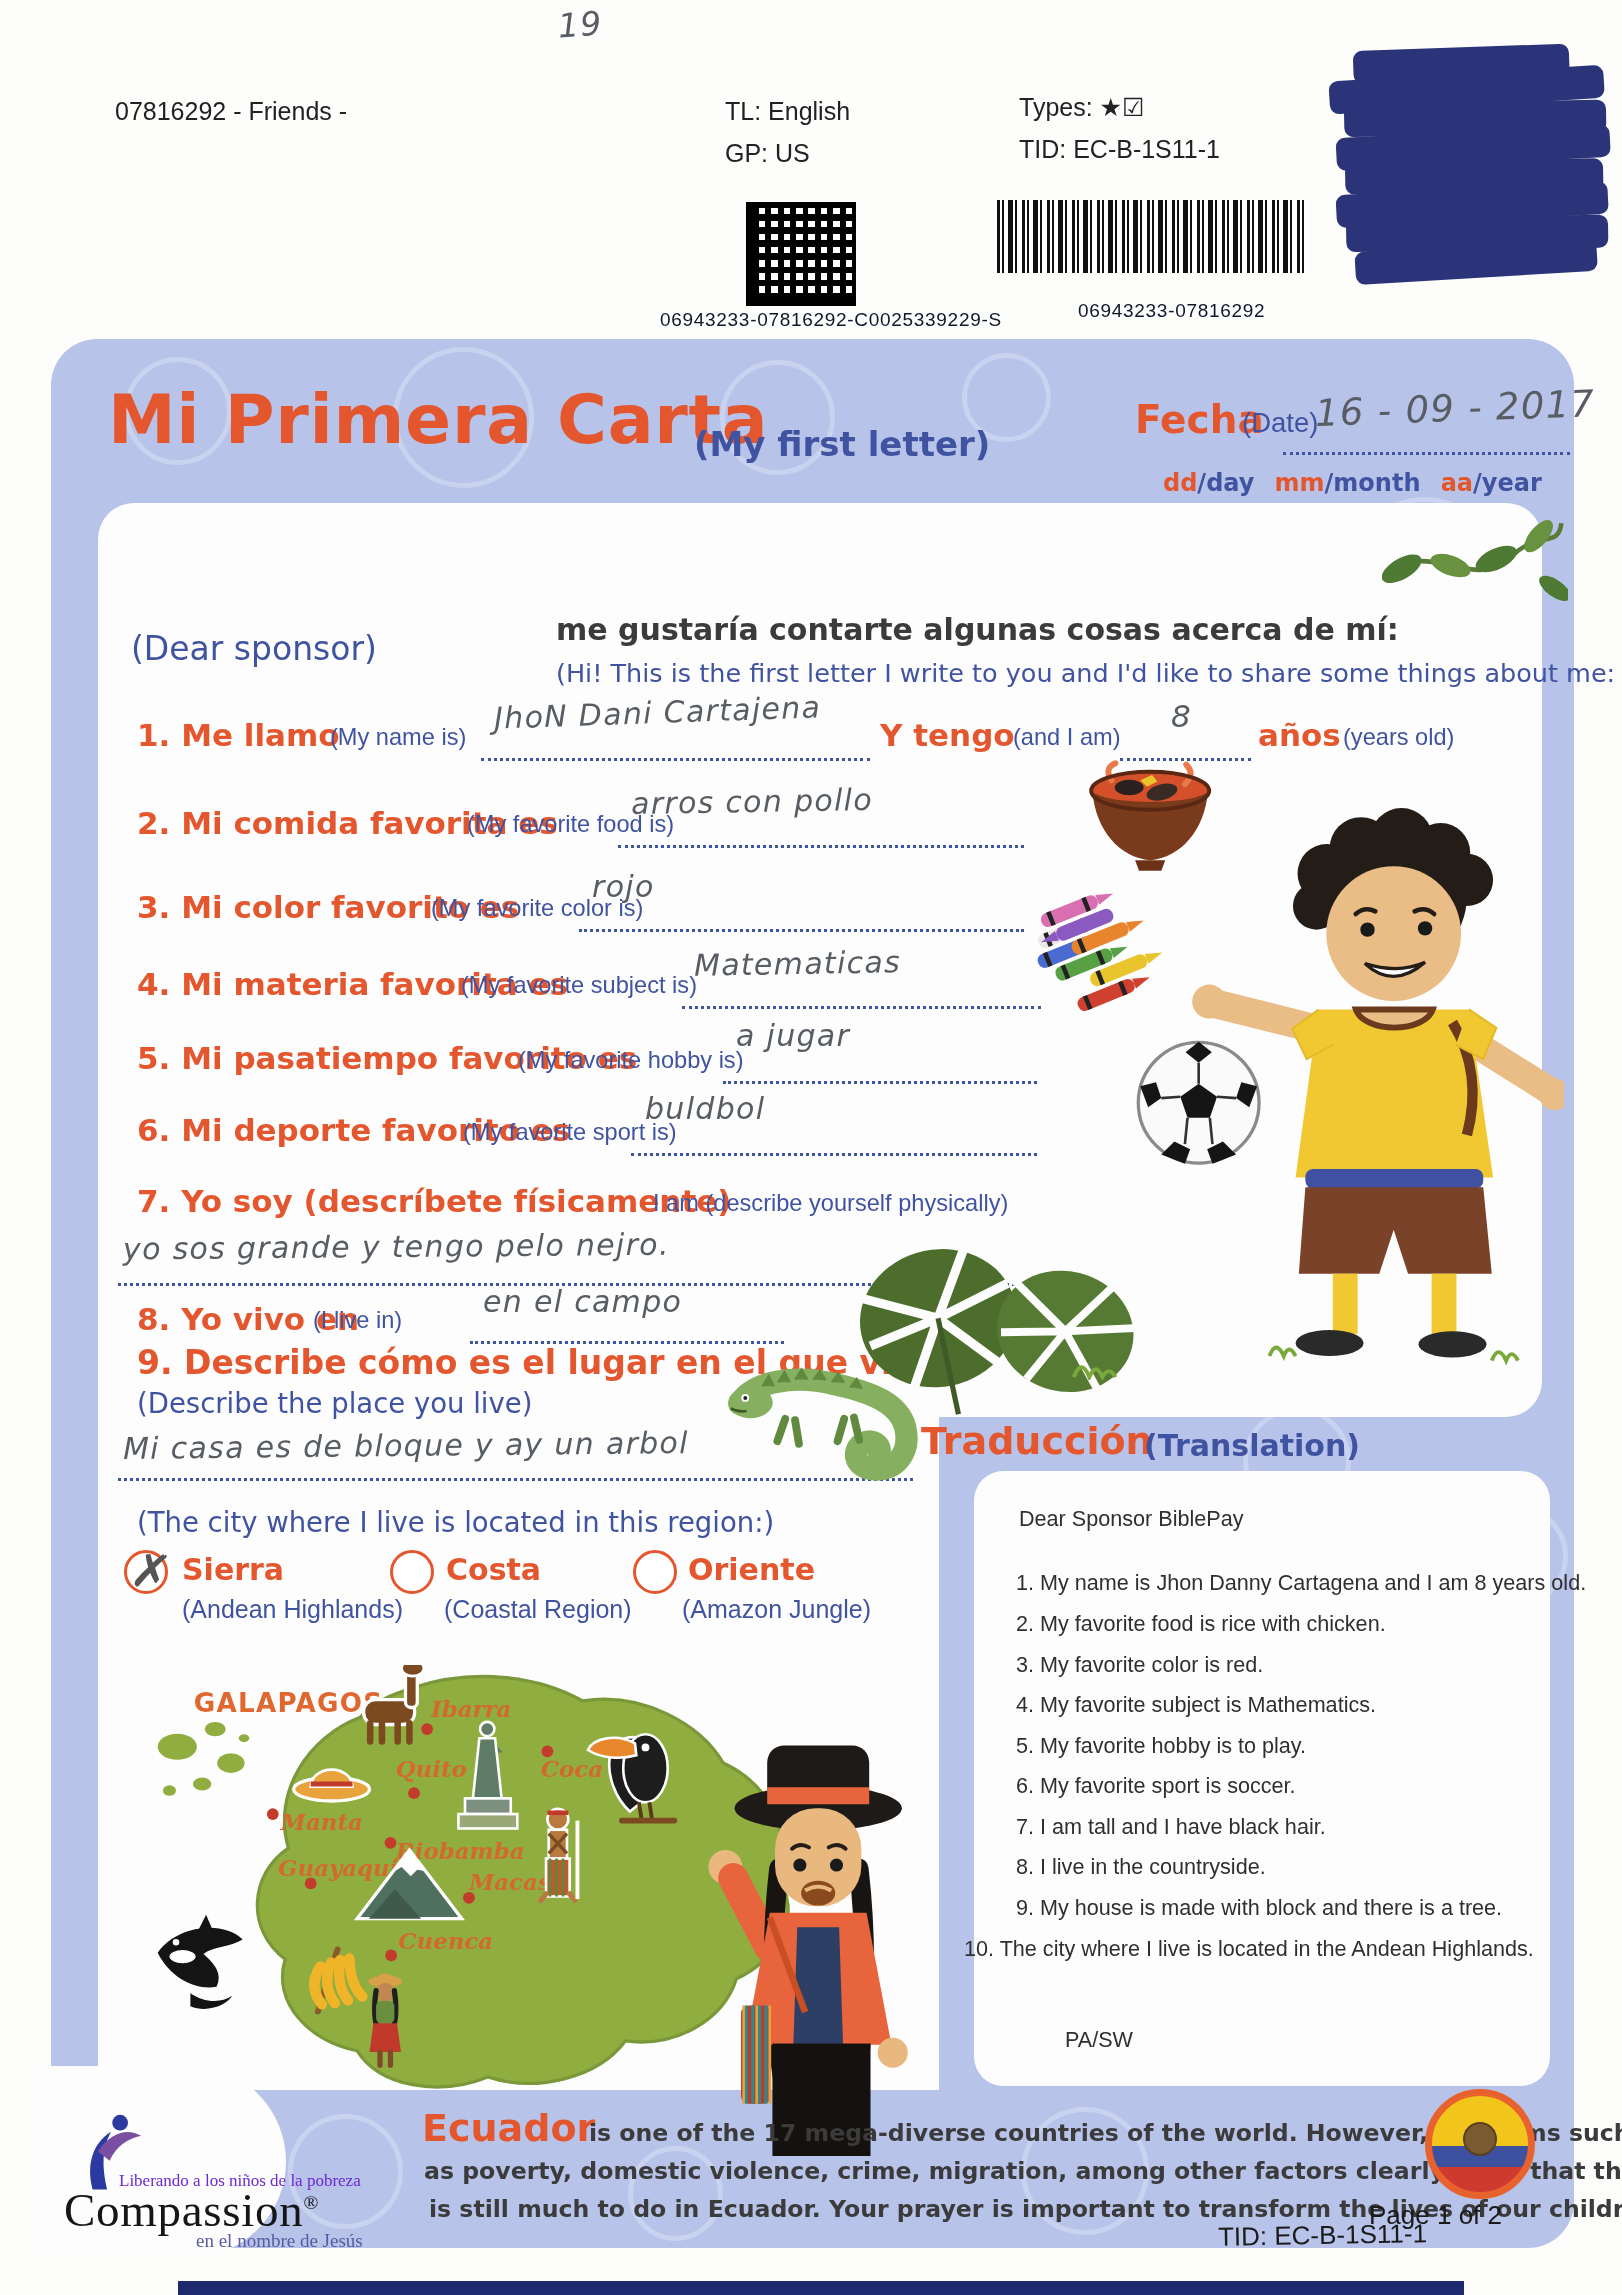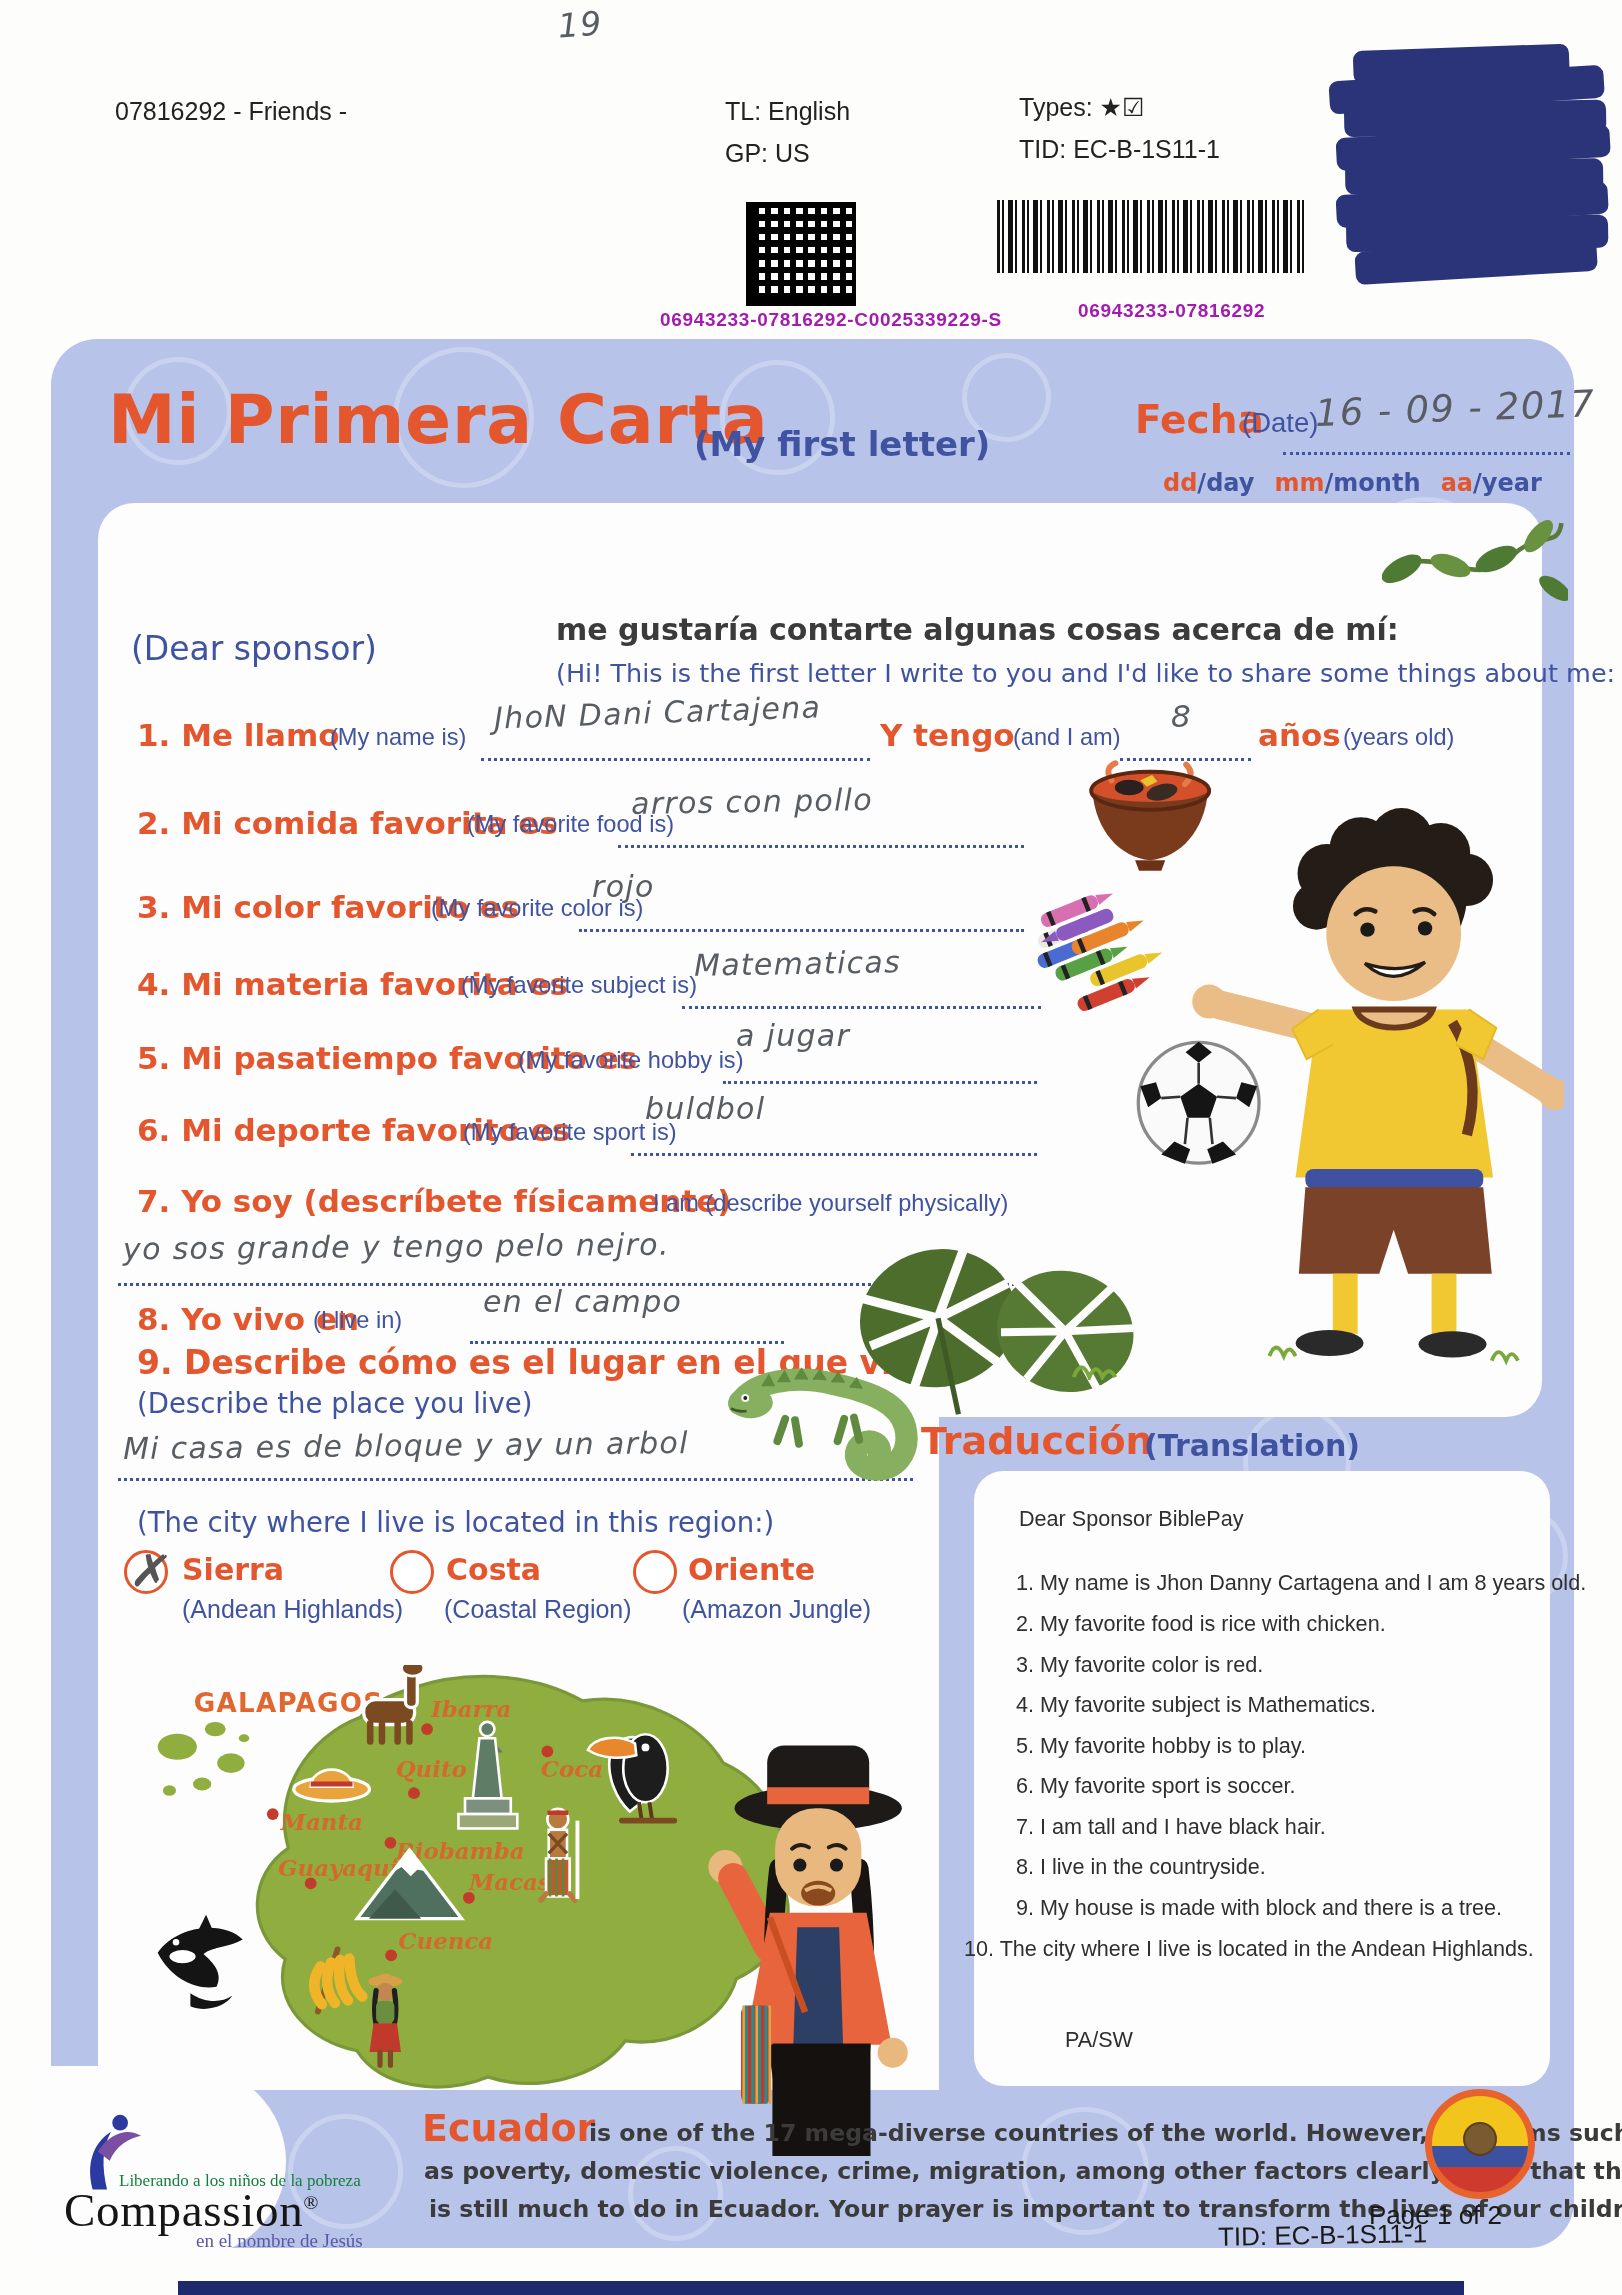--- a/index.html
+++ b/index.html
@@ -8,21 +8,21 @@
   .t{position:absolute;white-space:nowrap;}
   .o{color:#e4572e;font-weight:bold;font-family:"DejaVu Sans",sans-serif;}
   .b{color:#4053a0;}
   .dk{color:#3b3b3b;font-weight:bold;font-family:"DejaVu Sans",sans-serif;}
   .h{font-style:italic;color:#585d64;font-family:"DejaVu Sans",sans-serif;letter-spacing:1.3px;}
   .dot{position:absolute;height:0;border-bottom:3.3px dotted #4053a0;}
   .card{position:absolute;background:#b7c3e9;border-radius:46px;}
   .panel{position:absolute;background:#fdfdfd;}
   .swirl{position:absolute;border:5.9px solid rgba(255,255,255,0.26);border-radius:50%;}
   .hdr{color:#222;font-size:25px;}
-  .cap{color:#a21caf;font-size:19px;letter-spacing:0.7px;font-weight:bold;}
+  .cap{color:#0f172a;font-size:19px;letter-spacing:0.7px;}
   .radio{position:absolute;width:38px;height:38px;border:3.3px solid #e4572e;border-radius:50%;background:#fff;}
   .tr-item{position:absolute;font-size:21.6px;color:#2f2f2f;white-space:nowrap;}
   .stroke{position:absolute;height:33px;background:#2b3478;border-radius:9.2px;}
   .dm{position:absolute;width:103px;height:97px;
       background:
         repeating-linear-gradient(0deg,#000 0 6.5px,rgba(255,255,255,0) 6.5px 13px),
         repeating-linear-gradient(90deg,#000 0 5.9px,#fff 5.9px 12.4px);
       border-left:7.2px solid #000;border-bottom:7.2px solid #000;}
   .bar{position:absolute;width:309px;height:73px;
       background:repeating-linear-gradient(90deg,#111 0 3.3px,#fff 3.3px 5.2px,#111 5.2px 7.2px,#fff 7.2px 11px,#111 11px 15.7px,#fff 15.7px 18.3px,#111 18.3px 20px,#fff 20px 25px);}
@@ -465,21 +465,21 @@
     <rect x="100" y="478" width="150" height="172" fill="#14110e"></rect>
   </svg>
 
   <div class="panel" style="left:36px;top:2066px;width:250px;height:191px;border-radius:0 98px 98px 0;"></div>
 
   <svg style="position:absolute;left:73px;top:2112px;" width="72" height="79" viewBox="0 0 110 120">
     <path d="M30,118 C20,80 30,48 58,30 C44,56 44,84 52,118 Z" fill="#2b3aa0"></path>
     <path d="M38,60 C58,30 84,24 104,36 C84,40 66,52 56,74 Z" fill="#7a4ea0"></path>
     <circle cx="72" cy="16" r="12" fill="#2b3aa0"></circle>
   </svg>
-  <div class="t" style="left:119px;top:2171px;font-size:17px;color:#15803d;font-family:'Liberation Serif',serif;">Liberando a los niños de la pobreza</div>
+  <div class="t" style="left:119px;top:2171px;font-size:17px;color:#6d28d9;font-family:'Liberation Serif',serif;">Liberando a los niños de la pobreza</div>
   <div class="t serif" style="left:64px;top:2183px;font-size:47px;color:#161616;letter-spacing:0.7px;">
     <span>Compassion</span><sup style="font-size:19.6px;">®</sup>
   </div>
   <div class="t" style="left:196px;top:2230px;font-size:19px;color:#5a5aa0;font-family:'Liberation Serif',serif;">en el nombre de Jesús</div>
 
   <div class="t o" style="left:422px;top:2106px;font-size:38px;">Ecuador</div>
   <div class="t dk" style="left:589px;top:2119px;font-size:23.6px;">is one of the 17 mega-diverse countries of the world. However, problems such</div>
   <div class="t dk" style="left:424px;top:2157px;font-size:23.6px;">as poverty, domestic violence, crime, migration, among other factors clearly show that there</div>
   <div class="t dk" style="left:429px;top:2195px;font-size:23.6px;">is still much to do in Ecuador. Your prayer is important to transform the lives of our children.</div>
 

